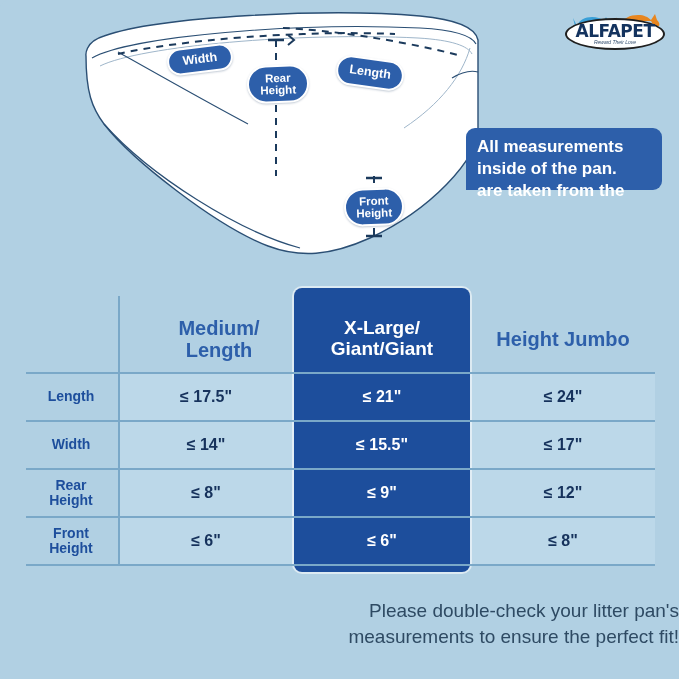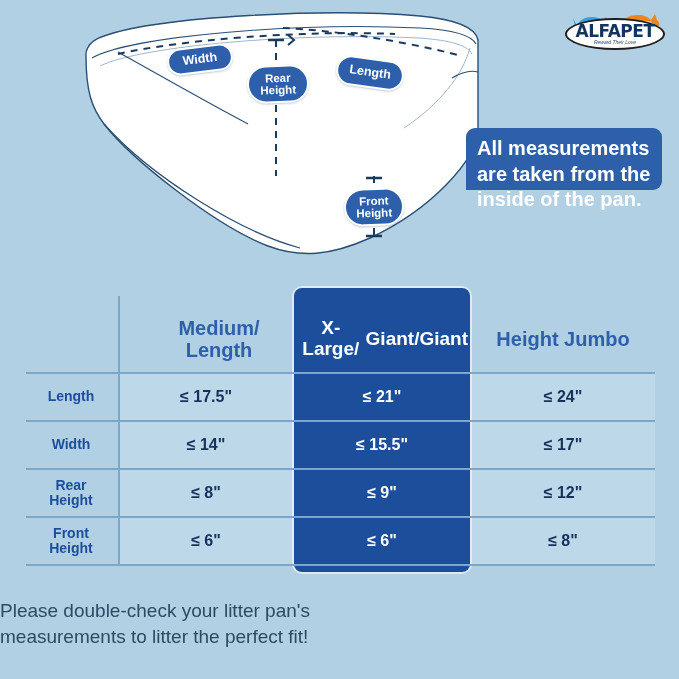--- a/index.html
+++ b/index.html
@@ -76,21 +76,21 @@
   .pill-front   { left: 344px; top: 188px; width: 60px; height: 38px; font-size: 11.5px; transform: rotate(-2deg); }
 
   
   .callout {
     position: absolute;
     left: 466px; top: 128px;
     width: 196px; height: 62px;
     background: #2d5faa;
     border-radius: 9px 9px 9px 0;
     color: #ffffff;
-    font-size: 20px;
+    font-size: 17px;
     font-weight: bold;
     line-height: 1.28;
     padding: 8px 11px;
   }
 
   
   .table {
     position: absolute;
     left: 0; top: 288px;
     width: 679px; height: 292px;
@@ -150,21 +150,21 @@
     font-size: 16px;
     font-weight: bold;
     color: #ffffff;
   }
 
   
   .footer {
     position: absolute;
     left: 0; top: 598px;
     width: 679px;
-    text-align: left;
+    text-align: right;
     font-size: 19px;
     color: #2e4a63;
     line-height: 1.35;
   }
 </style>
 </head>
 <body>
 
 <div id="page">
 
@@ -232,22 +232,22 @@
   </div>
   <div class="pill pill-front">
     <span>
       <span>Front</span><br>
       <span>Height</span>
     </span>
   </div>
 
   <div class="callout">
     <div>All measurements</div>
+    <div>inside of the pan.</div>
     <div>are taken from the</div>
-    <div>inside of the pan.</div>
   </div>
 
   <div class="table">
 
     <div class="rowband" style="top:86px;  height:47px;"></div>
     <div class="rowband" style="top:134px; height:47px;"></div>
     <div class="rowband" style="top:182px; height:47px;"></div>
     <div class="rowband" style="top:230px; height:47px;"></div>
 
     <div class="hl-col"></div>
@@ -256,21 +256,21 @@
     <div class="hline" style="left:26px;  top:132px; width:629px;"></div>
     <div class="hline" style="left:26px;  top:180px; width:629px;"></div>
     <div class="hline" style="left:26px;  top:228px; width:629px;"></div>
     <div class="hline" style="left:26px;  top:276px; width:629px;"></div>
     <div class="vline" style="left:118px; top:8px;   height:268px;"></div>
 
     <div class="cell hdr" style="left:135px; top:20px; width:168px; height:62px; flex-direction:column;">
       <div>Medium/</div>
       <div>Length</div>
     </div>
-    <div class="cell hdr-hl" style="left:296px; top:20px; width:172px; height:62px; flex-direction:row;">
+    <div class="cell hdr-hl" style="left:296px; top:20px; width:172px; height:62px; flex-direction:column;">
       <div>X-Large/</div>
       <div>Giant/Giant</div>
     </div>
     <div class="cell hdr" style="left:472px; top:20px; width:182px; height:62px; flex-direction:column;">
       <div>Height Jumbo</div>
     </div>
 
     <div class="cell rowlabel" style="left:26px; top:86px; width:90px; height:46px; flex-direction:column;">
       <div>Length</div>
     </div>
@@ -297,16 +297,16 @@
       <div>Front</div>
       <div>Height</div>
     </div>
     <div class="cell val" style="left:122px; top:230px; width:168px; height:46px;">≤ 6"</div>
     <div class="cell val-hl" style="left:296px; top:230px; width:172px; height:46px;">≤ 6"</div>
     <div class="cell val" style="left:472px; top:230px; width:182px; height:46px;">≤ 8"</div>
   </div>
 
   <div class="footer">
     <div>Please double-check your litter pan's</div>
-    <div>measurements to litter the perfect fit!</div>
+    <div>measurements to ensure the perfect fit!</div>
   </div>
 
 </div>
 
 </body></html>

